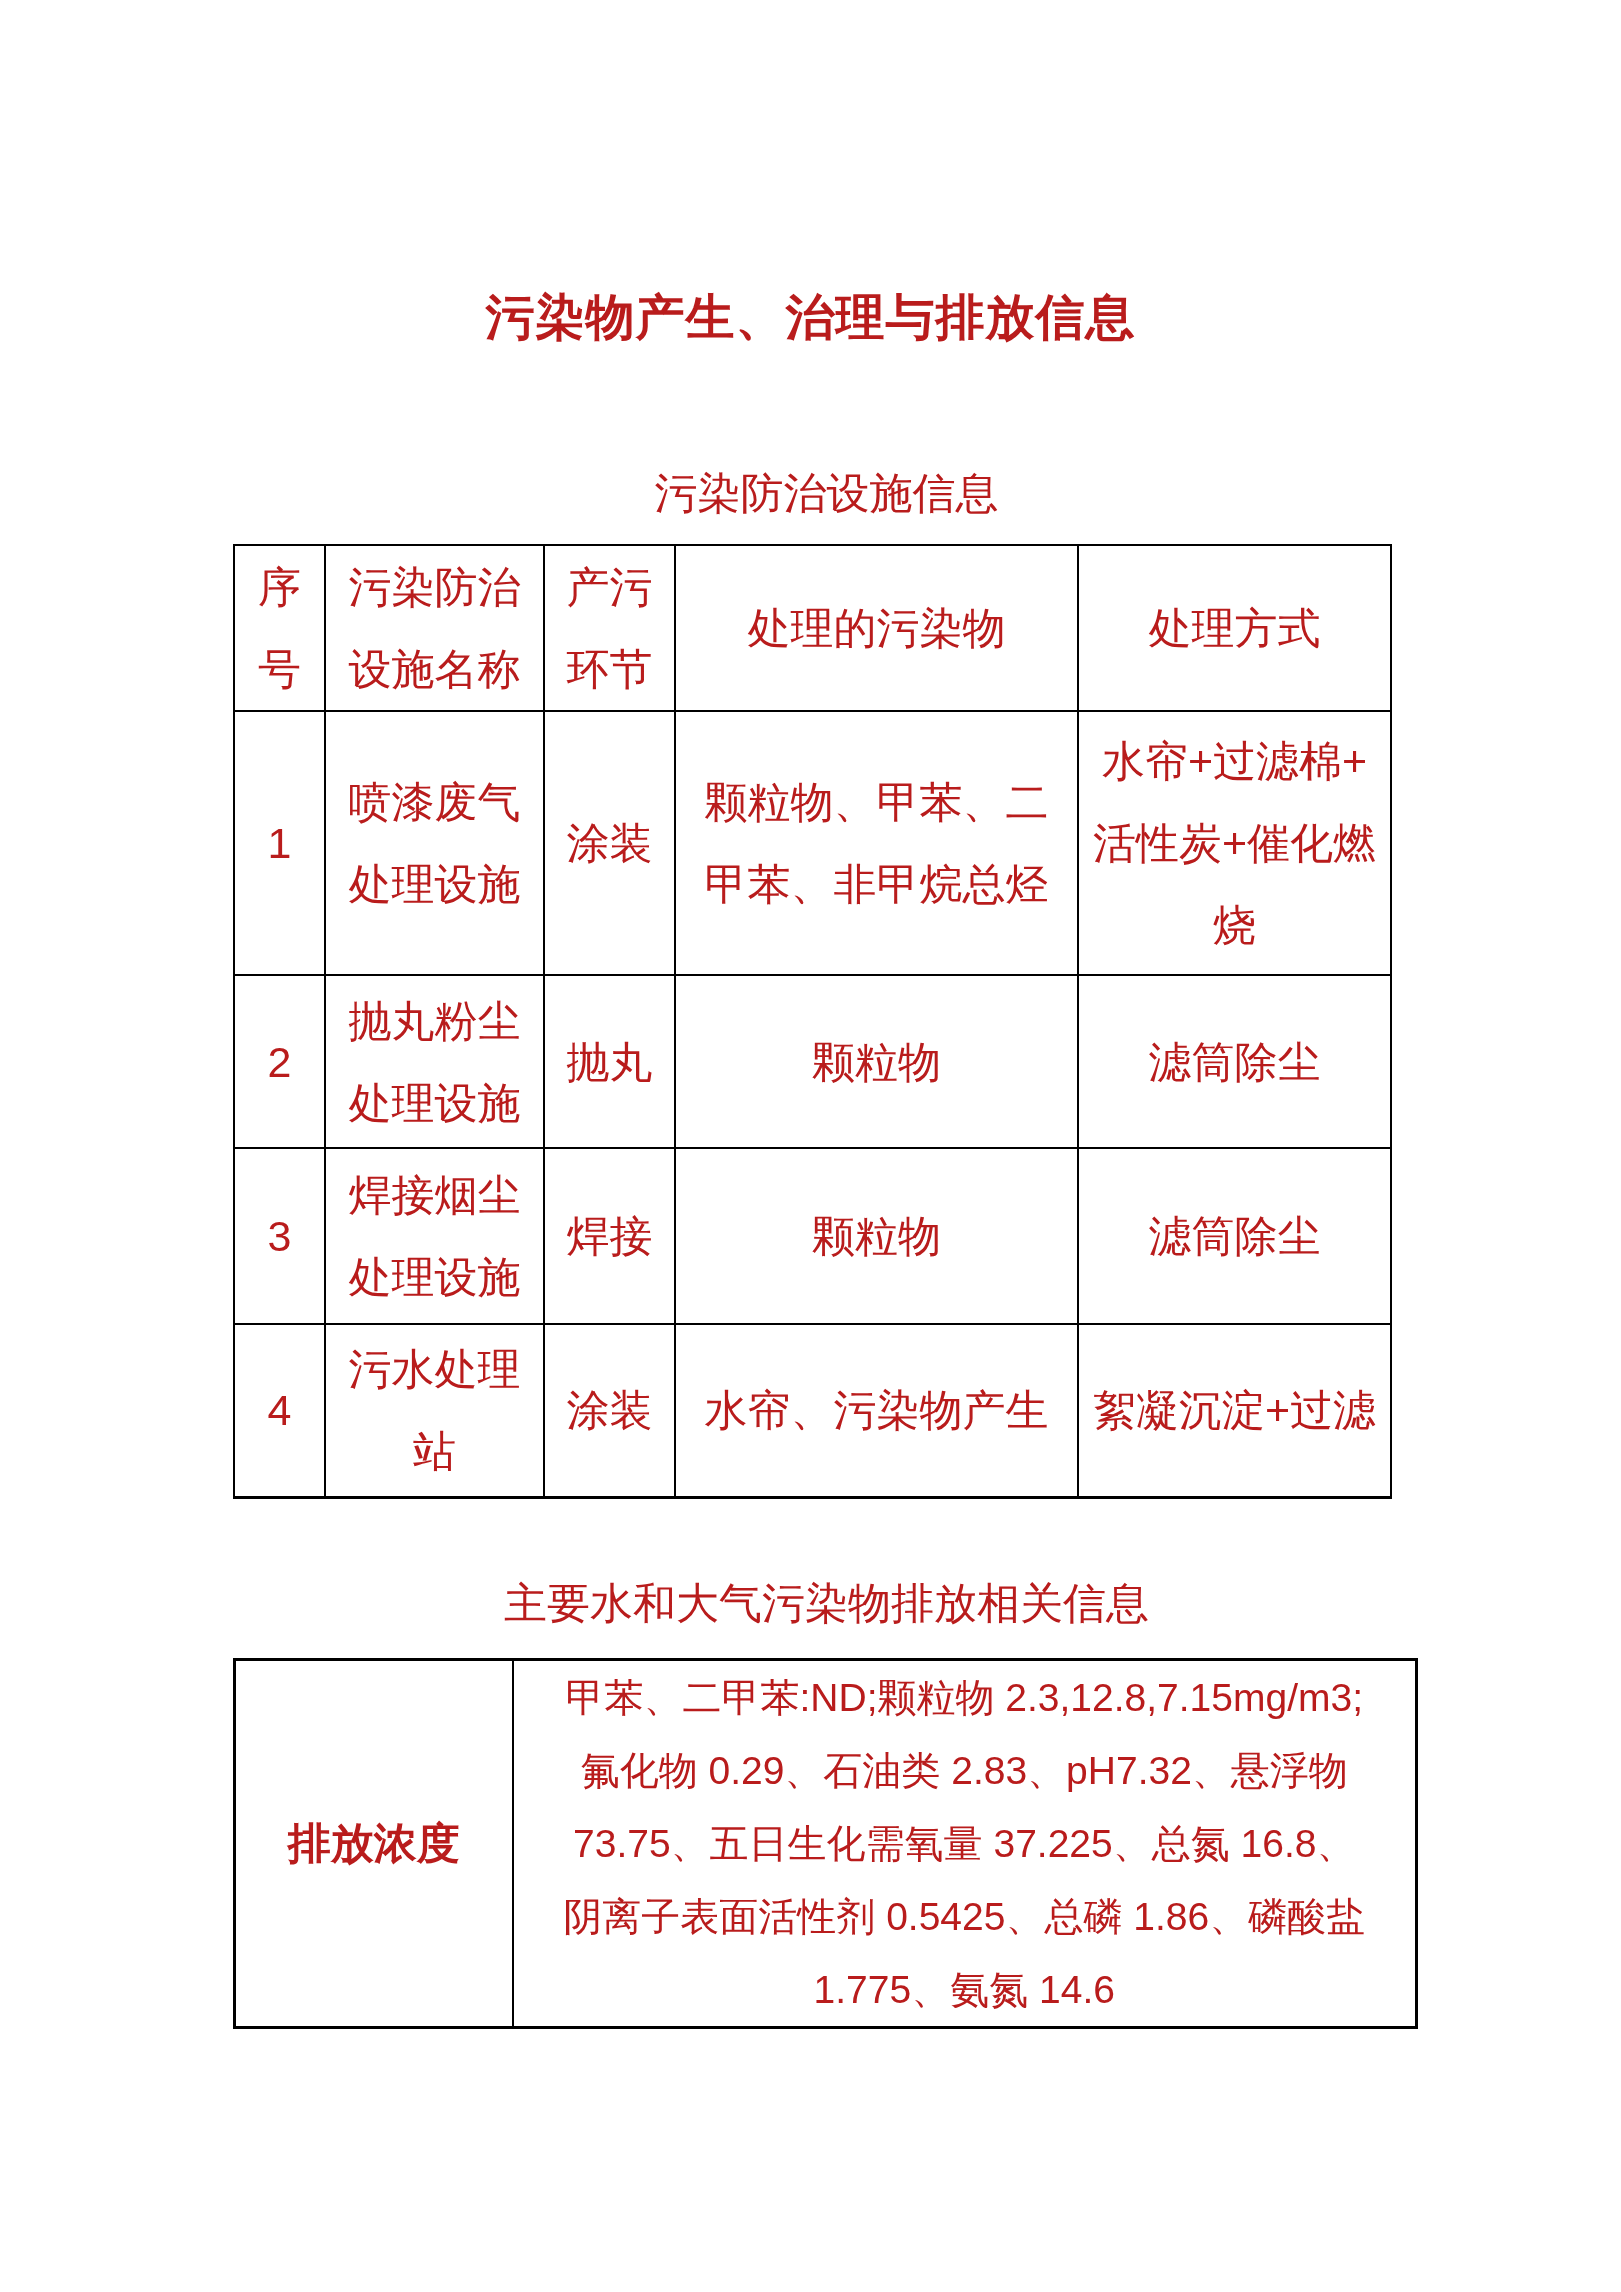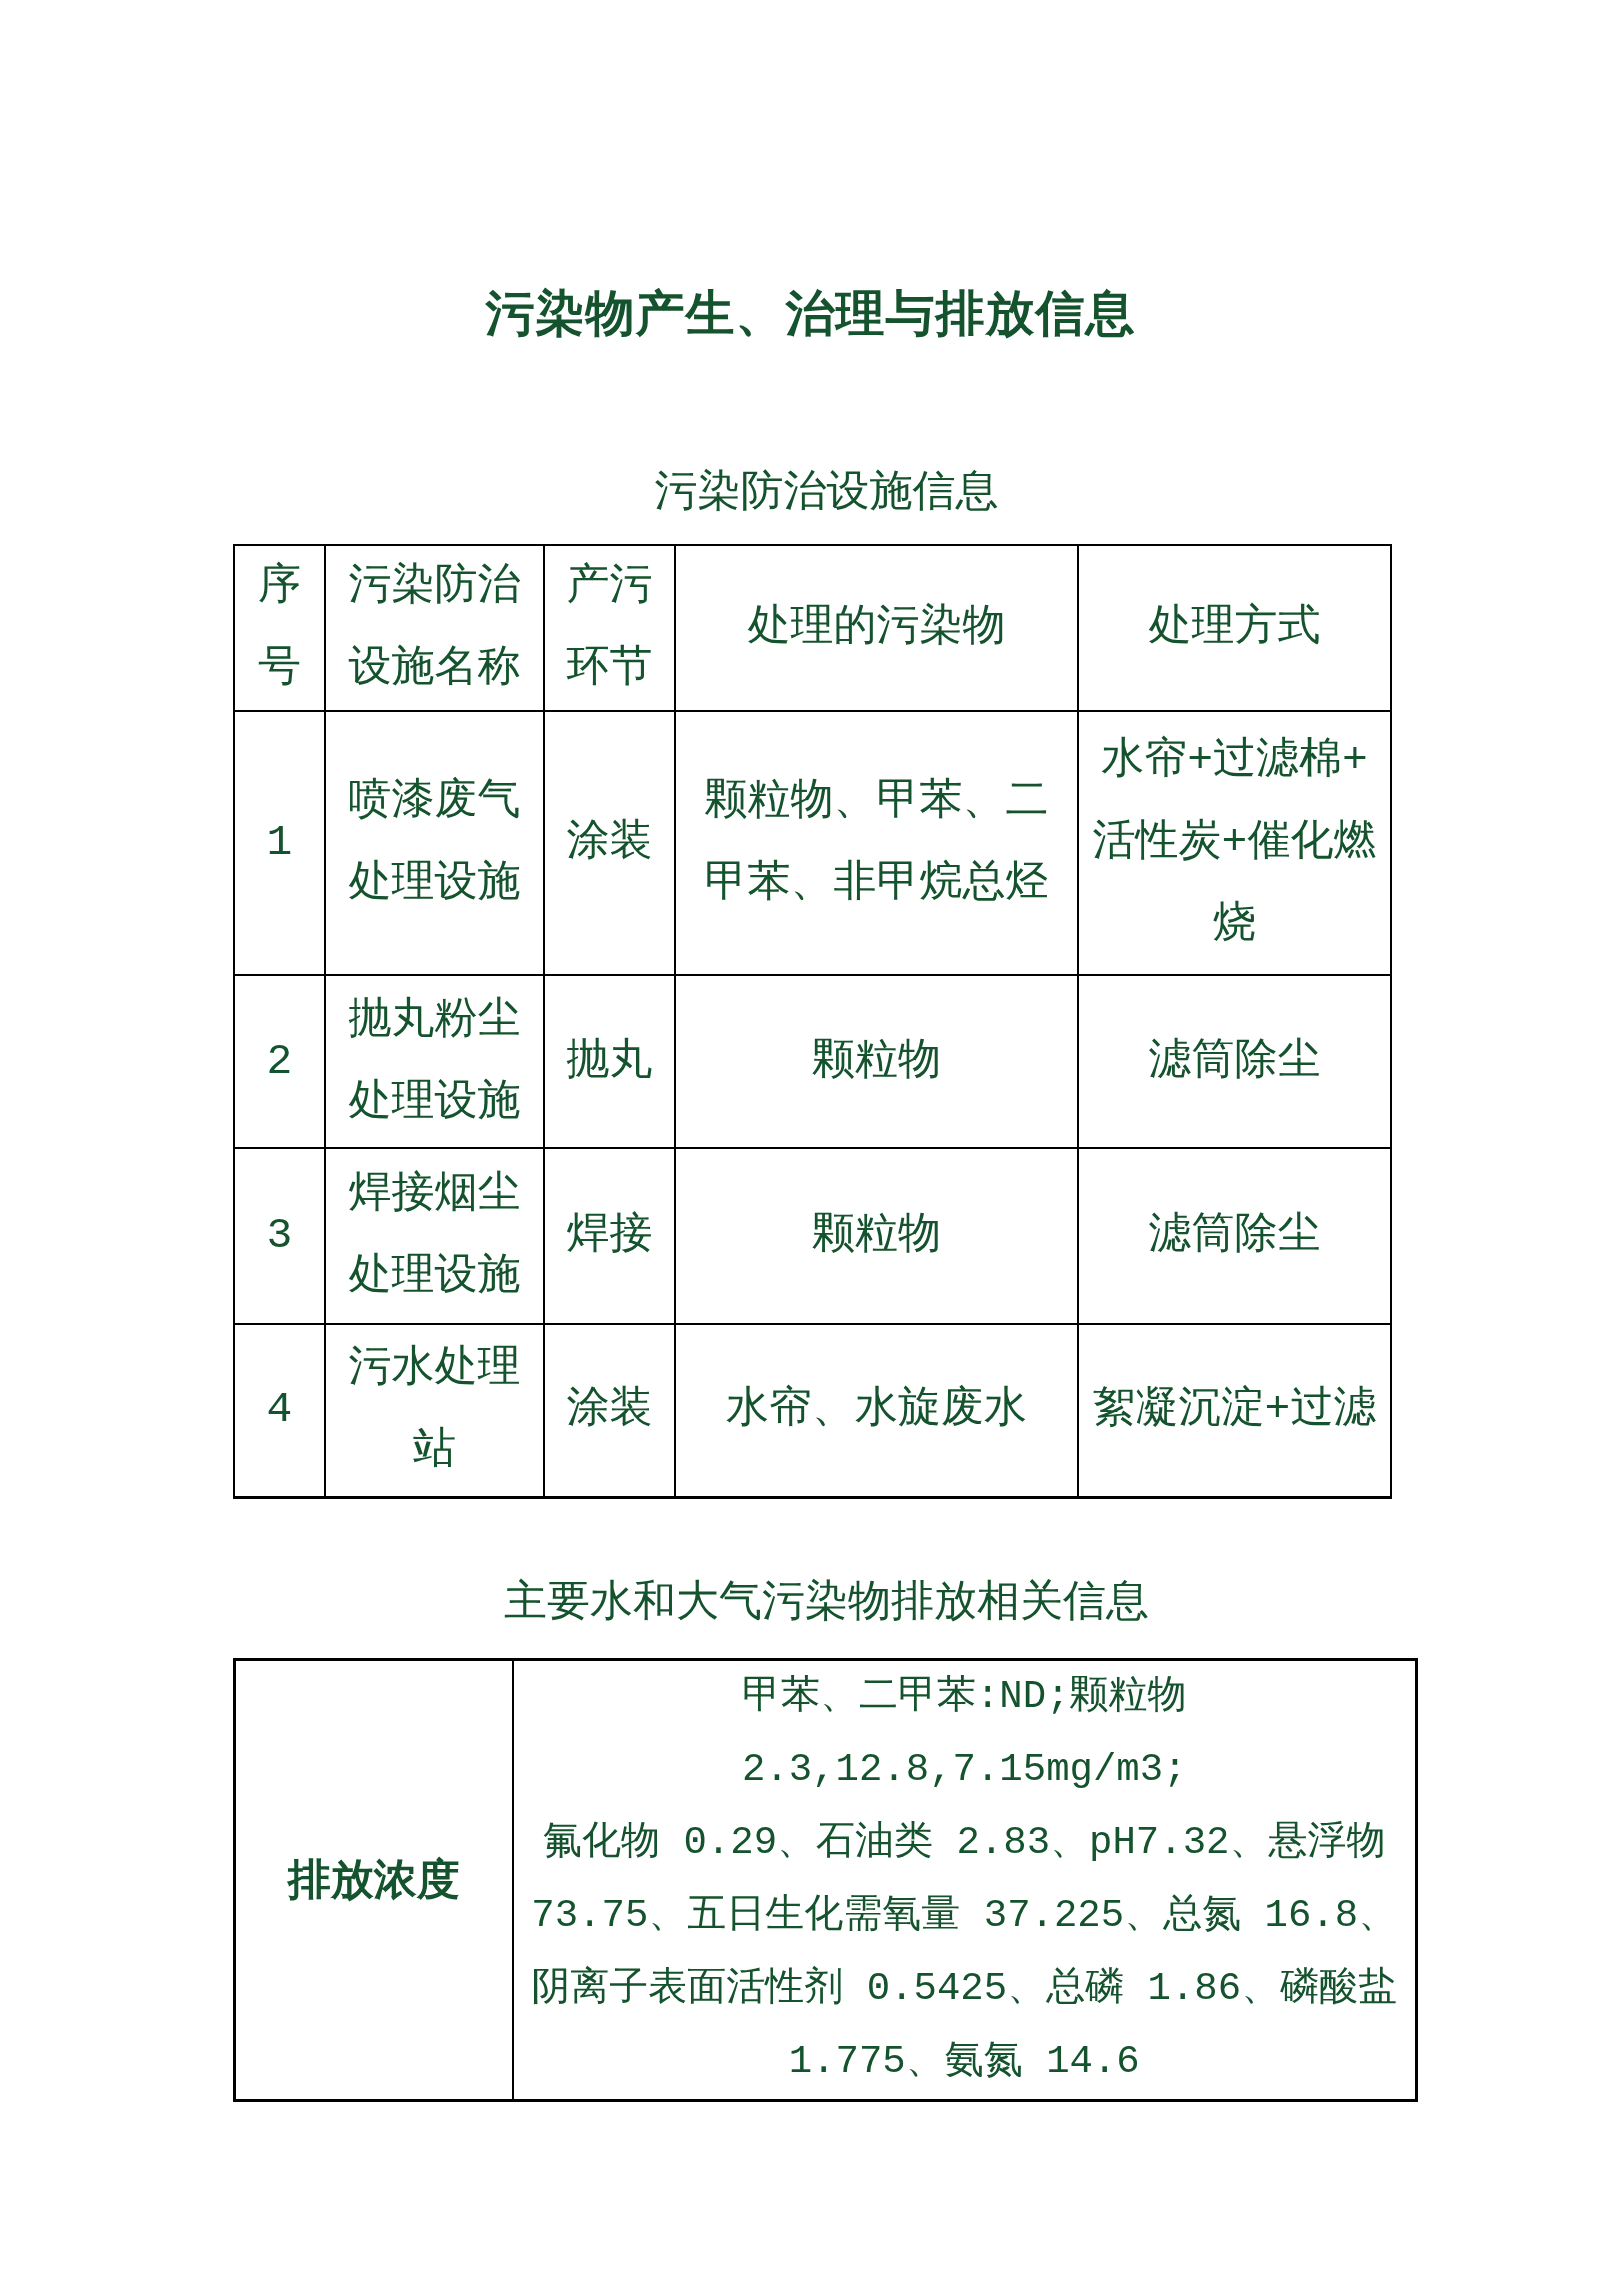--- a/index.html
+++ b/index.html
@@ -2,22 +2,22 @@
 <html><head>
 <meta charset="utf-8">
 <style>
   html, body { margin: 0; padding: 0; background: #888; }
   .page {
     position: relative;
     width: 1621px;
     height: 2293px;
     margin: 0 auto;
     background: #ffffff;
-    color: #14532d;
-    font-family: Liberation Mono, monospace;
+    color: #b91c1c;
+    font-family: Liberation Sans, sans-serif;
     overflow: hidden;
   }
   .doc-title {
     position: absolute;
     top: 290px;
     left: 0;
     width: 100%;
     margin: 0;
     text-align: center;
     font-size: 49px;
@@ -155,21 +155,21 @@
 处理设施</td>
       <td>焊接</td>
       <td>颗粒物</td>
       <td>滤筒除尘</td>
     </tr>
     <tr class="r3">
       <td>4</td>
       <td>污水处理
 站</td>
       <td>涂装</td>
-      <td>水帘、水旋废水</td>
+      <td>水帘、污染物产生</td>
       <td>絮凝沉淀+过滤</td>
     </tr>
   </tbody>
     </table>
 
   <div class="caption cap2">主要水和大气污染物排放相关信息</div>
 
   <table class="t2">
     <colgroup>
       <col class="lc">

